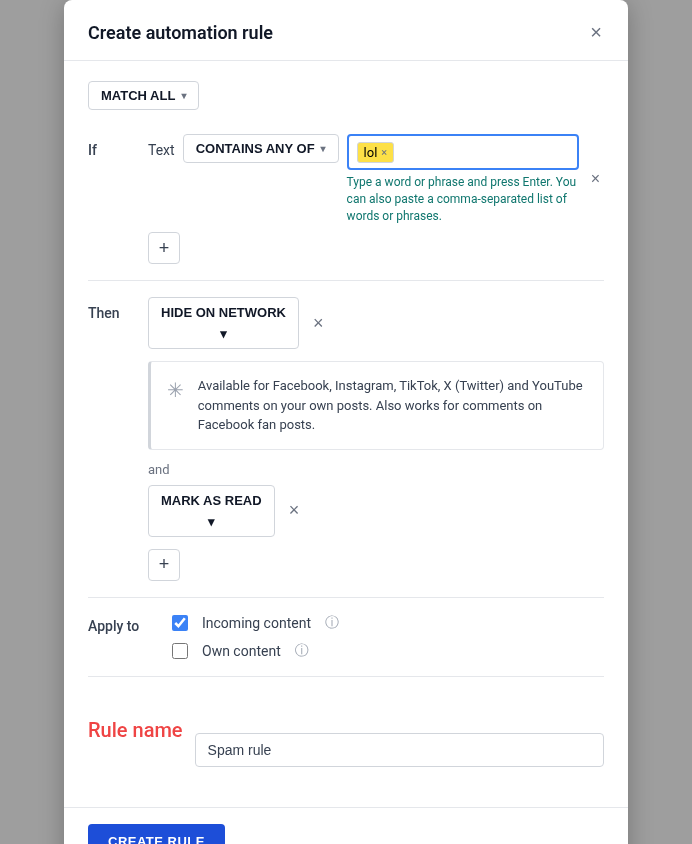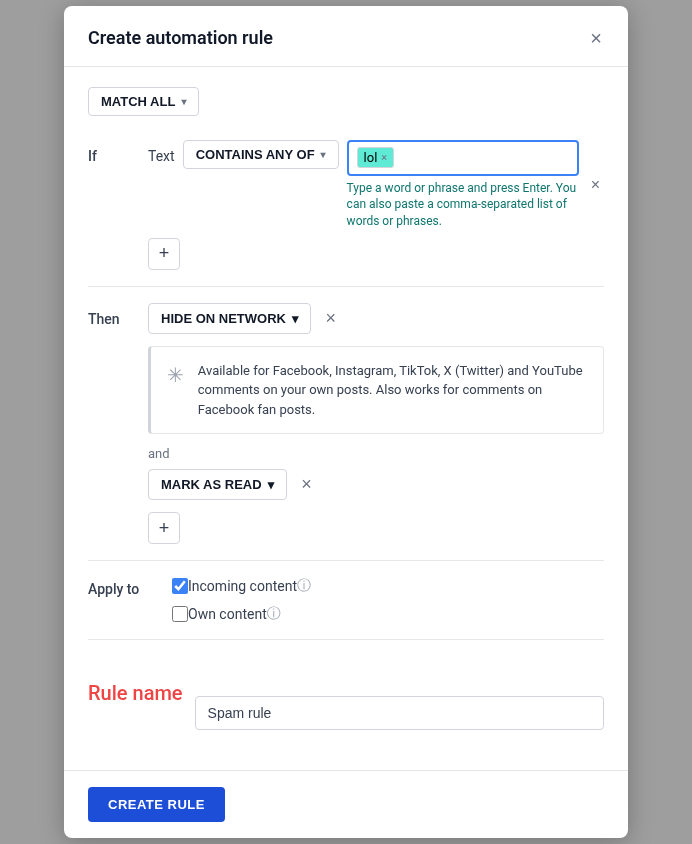--- a/index.html
+++ b/index.html
@@ -109,21 +109,21 @@
       border: 2px solid #3b82f6;
       border-radius: 4px;
       padding: 4px 8px;
       display: flex;
       align-items: center;
       gap: 6px;
       min-height: 36px;
       flex-wrap: wrap;
     }
     .keyword-tag {
-      background: #5eead4;
+      background: #fde047;
       border: 1px solid #d1d5db;
       border-radius: 3px;
       padding: 2px 6px;
       font-size: 13px;
       display: inline-flex;
       align-items: center;
       gap: 4px;
     }
     .keyword-tag .remove-tag {
       cursor: pointer;
@@ -187,20 +187,21 @@
       background: #fff;
       border-radius: 4px;
       padding: 7px 12px;
       font-size: 13px;
       font-weight: 600;
       cursor: pointer;
       display: inline-flex;
       align-items: center;
       gap: 6px;
       color: #111827;
+      flex-direction: column;
     }
     .remove-action-btn {
       background: none;
       border: none;
       cursor: pointer;
       color: #6b7280;
       font-size: 18px;
       padding: 2px 6px;
     }
     
@@ -247,21 +248,21 @@
       padding-top: 4px;
     }
     .checkboxes-col {
       display: flex;
       flex-direction: column;
       gap: 10px;
     }
     .checkbox-row {
       display: flex;
       align-items: center;
-      gap: 0;
+      gap: 14px;
       font-size: 14px;
       color: #374151;
     }
     .checkbox-row input[type="checkbox"] {
       width: 16px;
       height: 16px;
       cursor: pointer;
       accent-color: #3b82f6;
     }
     .help-icon {

